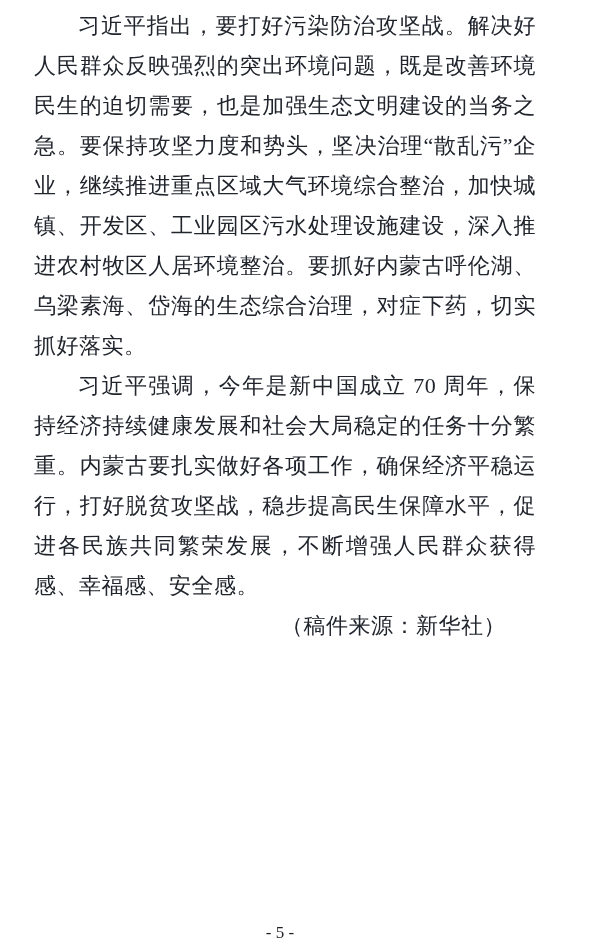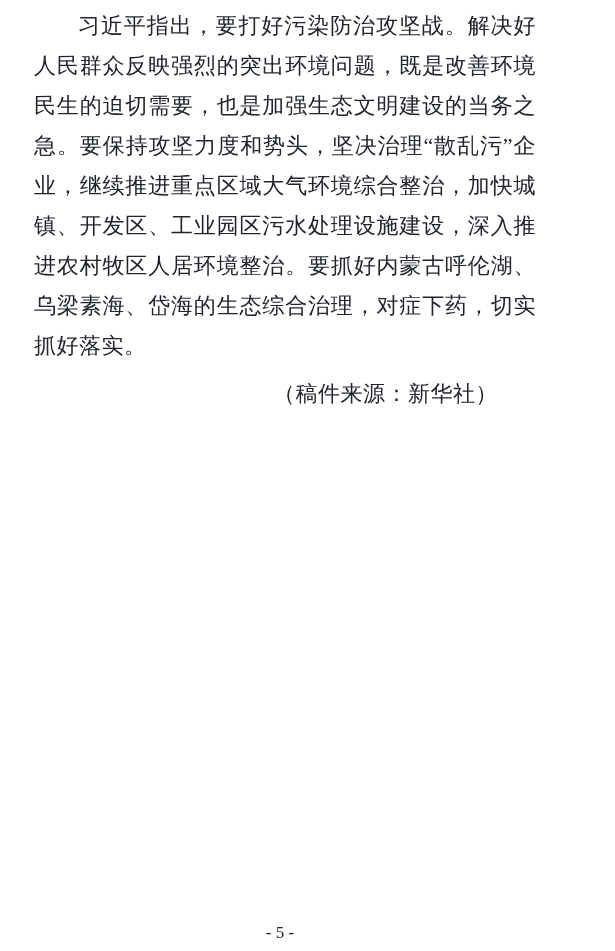--- a/index.html
+++ b/index.html
@@ -22,21 +22,21 @@
   }
   .para {
     margin: 0;
     font-size: 22px;
     line-height: 40px;
     text-align: justify;
     text-indent: 2em;
     letter-spacing: 0.5px;
   }
   .attribution {
-    margin: 8px;
+    margin: 0;
     padding-right: 30px;
     font-size: 22px;
     line-height: 40px;
     text-align: right;
     letter-spacing: 0.5px;
   }
   .footer {
     position: absolute;
     bottom: 8px;
     left: 0;
@@ -46,16 +46,17 @@
     line-height: 20px;
     color: #1c1f26;
   }
 </style>
 </head>
 <body>
 
 <div class="page">
   <div class="body-text">
     <p class="para">习近平指出，要打好污染防治攻坚战。解决好人民群众反映强烈的突出环境问题，既是改善环境民生的迫切需要，也是加强生态文明建设的当务之急。要保持攻坚力度和势头，坚决治理“散乱污”企业，继续推进重点区域大气环境综合整治，加快城镇、开发区、工业园区污水处理设施建设，深入推进农村牧区人居环境整治。要抓好内蒙古呼伦湖、乌梁素海、岱海的生态综合治理，对症下药，切实抓好落实。</p>
+    <p class="para">习近平强调，今年是新中国成立 70 周年，保持经济持续健康发展和社会大局稳定的任务十分繁重。内蒙古要扎实做好各项工作，确保经济平稳运行，打好脱贫攻坚战，稳步提高民生保障水平，促进各民族共同繁荣发展，不断增强人民群众获得感、幸福感、安全感。</p>
     <p class="attribution">（稿件来源：新华社）</p>
   </div>
   <div class="footer">- 5 -</div>
 </div>
 
 </body></html>

